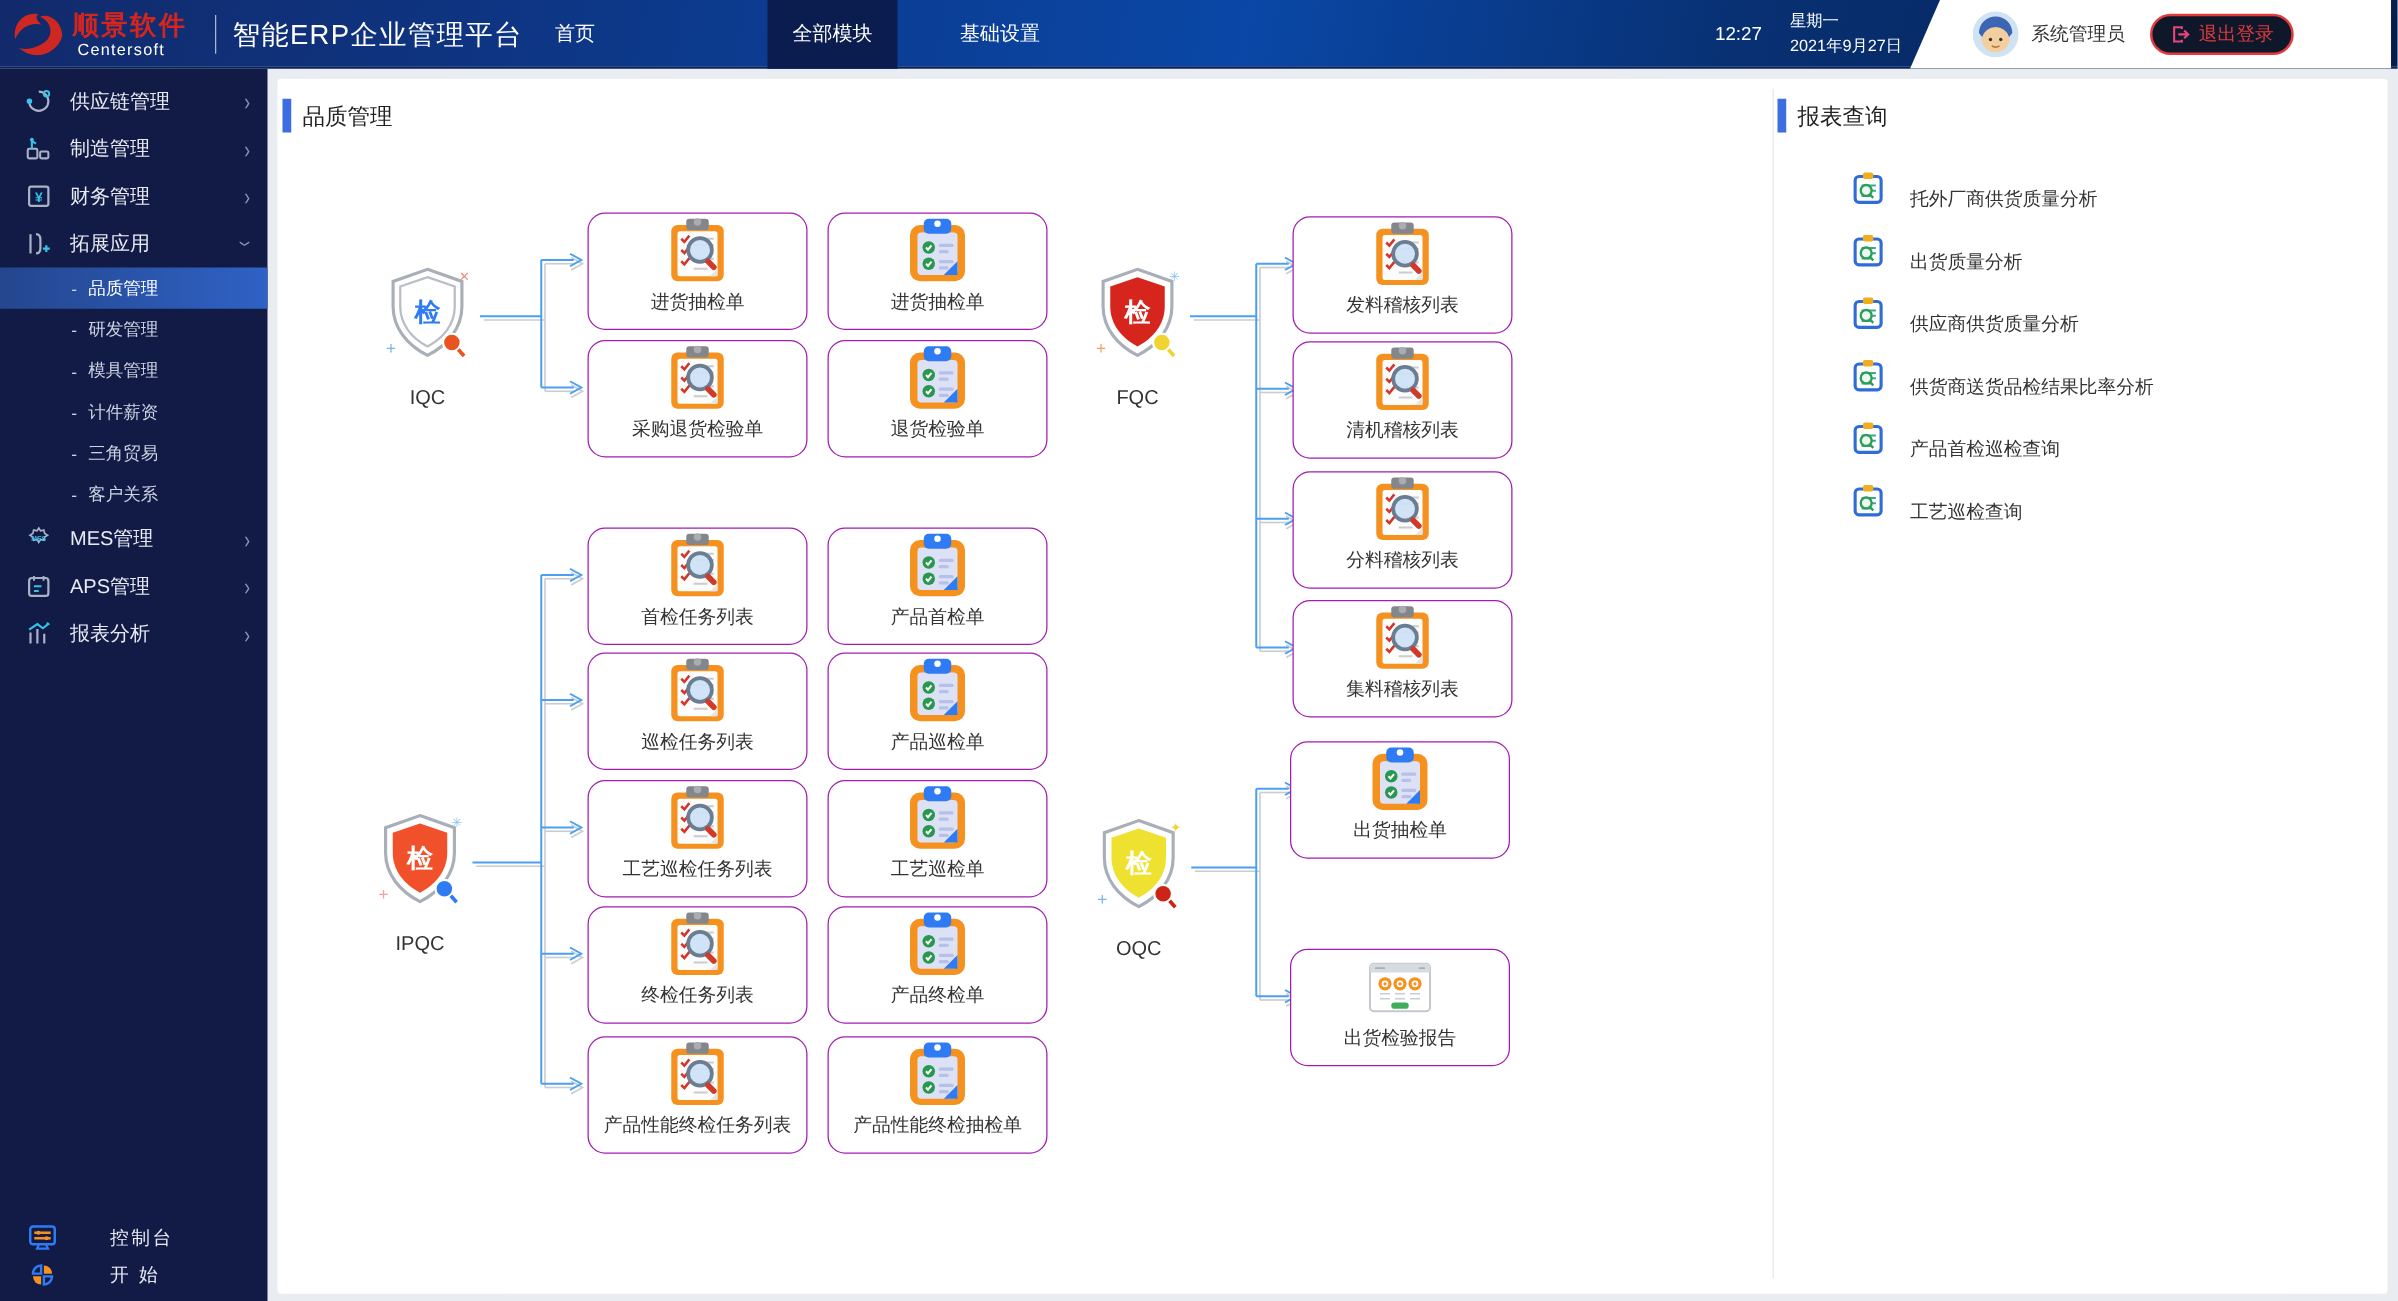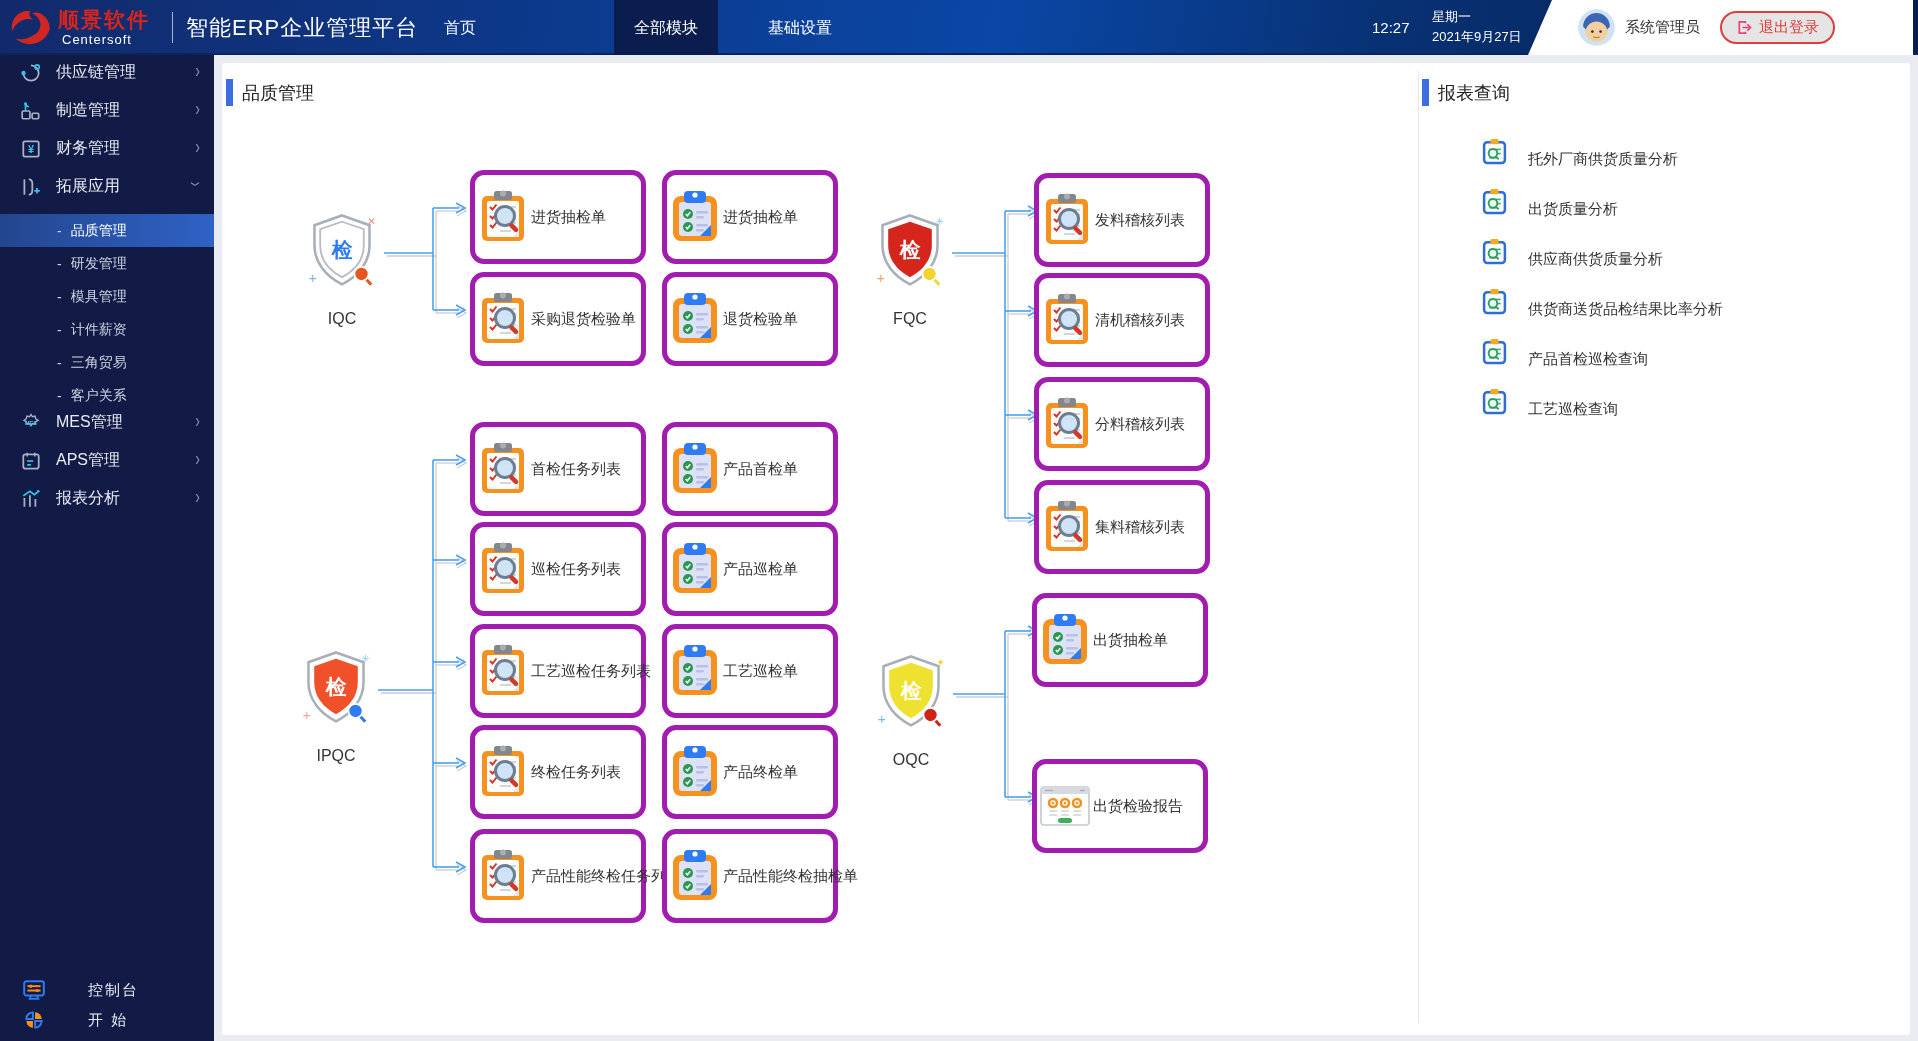--- a/index.html
+++ b/index.html
@@ -15,44 +15,44 @@
   .app-title{position:absolute;left:186px;top:13px;font-size:22px;color:#fff;letter-spacing:1px}
   .nav-tab{position:absolute;top:0;height:55px;line-height:55px;text-align:center;color:#fff;font-size:16px;cursor:pointer}
   .nav-tab.active{background:#0a1d4e}
   .clock-time{position:absolute;left:1372px;top:19px;color:#fff;font-size:15px}
   .clock-day{position:absolute;left:1432px;top:7px;color:#fff;font-size:13px;line-height:20px}
   .header-white{position:absolute;right:5px;top:0;height:55px;width:385px;background:#fff;
     clip-path:polygon(24px 0,100% 0,100% 100%,0 100%);display:flex;align-items:center;padding-left:50px}
   .avatar{width:37px;height:37px;border-radius:50%;overflow:hidden;flex:0 0 auto}
   .user-name{margin-left:10px;color:#333;font-size:15px}
   .logout-btn{margin-left:20px;display:flex;align-items:center;gap:6px;border:2px solid #e23b3b;color:#e23b3b;
-    border-radius:17px;padding:5px 14px;font-size:15px;background:#e5e5e5;cursor:pointer}
+    border-radius:17px;padding:5px 14px;font-size:15px;background:#0f172a;cursor:pointer}
   
   .sidebar{position:absolute;left:0;top:55px;width:214px;bottom:0;background:#121b45;z-index:30;padding-top:7px}
-  .sb-item{height:38px;display:flex;align-items:flex-start;padding-left:20px;color:#e8ebf4;font-size:16px;cursor:pointer;position:relative}
+  .sb-item{height:38px;display:flex;align-items:center;padding-left:20px;color:#e8ebf4;font-size:16px;cursor:pointer;position:relative}
   .sb-item .sb-icon{width:22px;height:22px;margin-right:14px;flex:0 0 auto}
   .sb-chev{position:absolute;right:14px;color:#8a93b3;font-size:14px;transform:scaleY(1.4)}
   .sb-chev.down{transform:rotate(90deg) scaleY(1.4)}
   .sb-sub{height:33px;display:flex;align-items:center;padding-left:57px;color:#cdd3e4;font-size:14px;cursor:pointer}
   .sb-sub::before{content:"-";margin-right:9px;color:#cdd3e4}
   .sb-sub.active{background:linear-gradient(90deg,#24468e,#2f62c5);color:#fff}
   .sb-footer{position:absolute;left:0;right:0;bottom:6px}
   .sb-footer-item{height:30px;display:flex;align-items:center;padding-left:22px;color:#e8ebf4;font-size:15px;cursor:pointer;letter-spacing:2px}
   .sb-footer-item .sb-icon{width:24px;height:24px;margin-right:42px}
   
   .content{position:absolute;left:214px;top:55px;right:0;bottom:0;background:#e9ecf1}
   .panel{position:absolute;left:8px;top:8px;width:1688px;height:972px;background:#fff;border-radius:3px}
   .wires{position:absolute;left:0;top:0;z-index:1;pointer-events:none}
   .section-title{position:absolute;display:flex;align-items:center;z-index:3}
   .section-title .bar{width:7px;height:27px;background:#3d6de0;margin-right:9px}
   .section-title .txt{font-size:18px;color:#222}
   .rq-divider{position:absolute;left:1196px;top:8px;width:1px;height:952px;background:#e4e7ec;z-index:2}
   
-  .flow-node{position:absolute;width:176px;height:94px;z-index:2;display:flex;flex-direction:row;align-items:center;
-    background:#fff;border:5px solid #a21caf;border-radius:14px;cursor:pointer}
+  .flow-node{position:absolute;width:176px;height:94px;z-index:2;display:flex;flex-direction:column;align-items:center;
+    background:#fff;border:1px solid #a21caf;border-radius:14px;cursor:pointer}
   .flow-node .flow-icon{margin-top:2px;height:58px}
   .flow-label{font-size:15px;color:#333;white-space:nowrap;margin-top:1px}
   .shield-node{position:absolute;width:110px;z-index:2;display:flex;flex-direction:column;align-items:center}
   .shield-name{font-size:16px;color:#333;margin-top:20px}
   
   .report-item{position:absolute;left:1259px;width:470px;height:40px;display:flex;align-items:flex-end;z-index:3;cursor:pointer}
   .report-label{margin-left:20px;font-size:15px;color:#333}
 </style>
 </head>
 <body>

